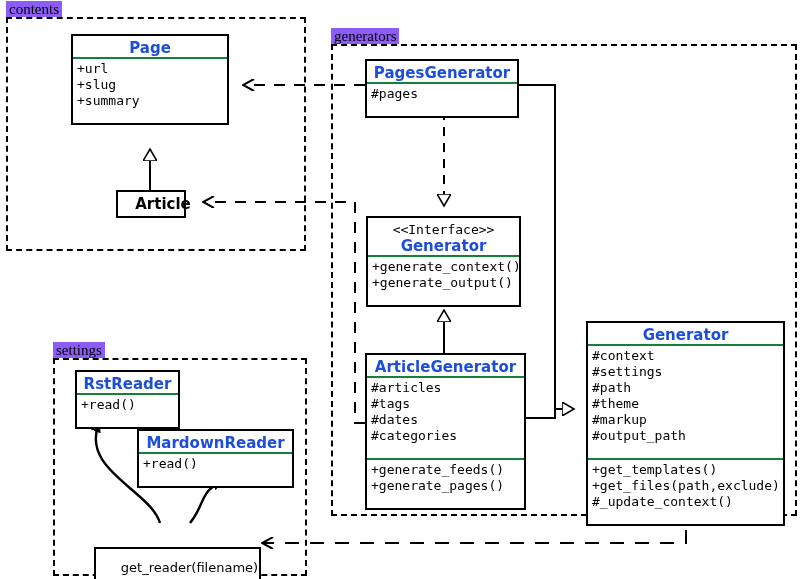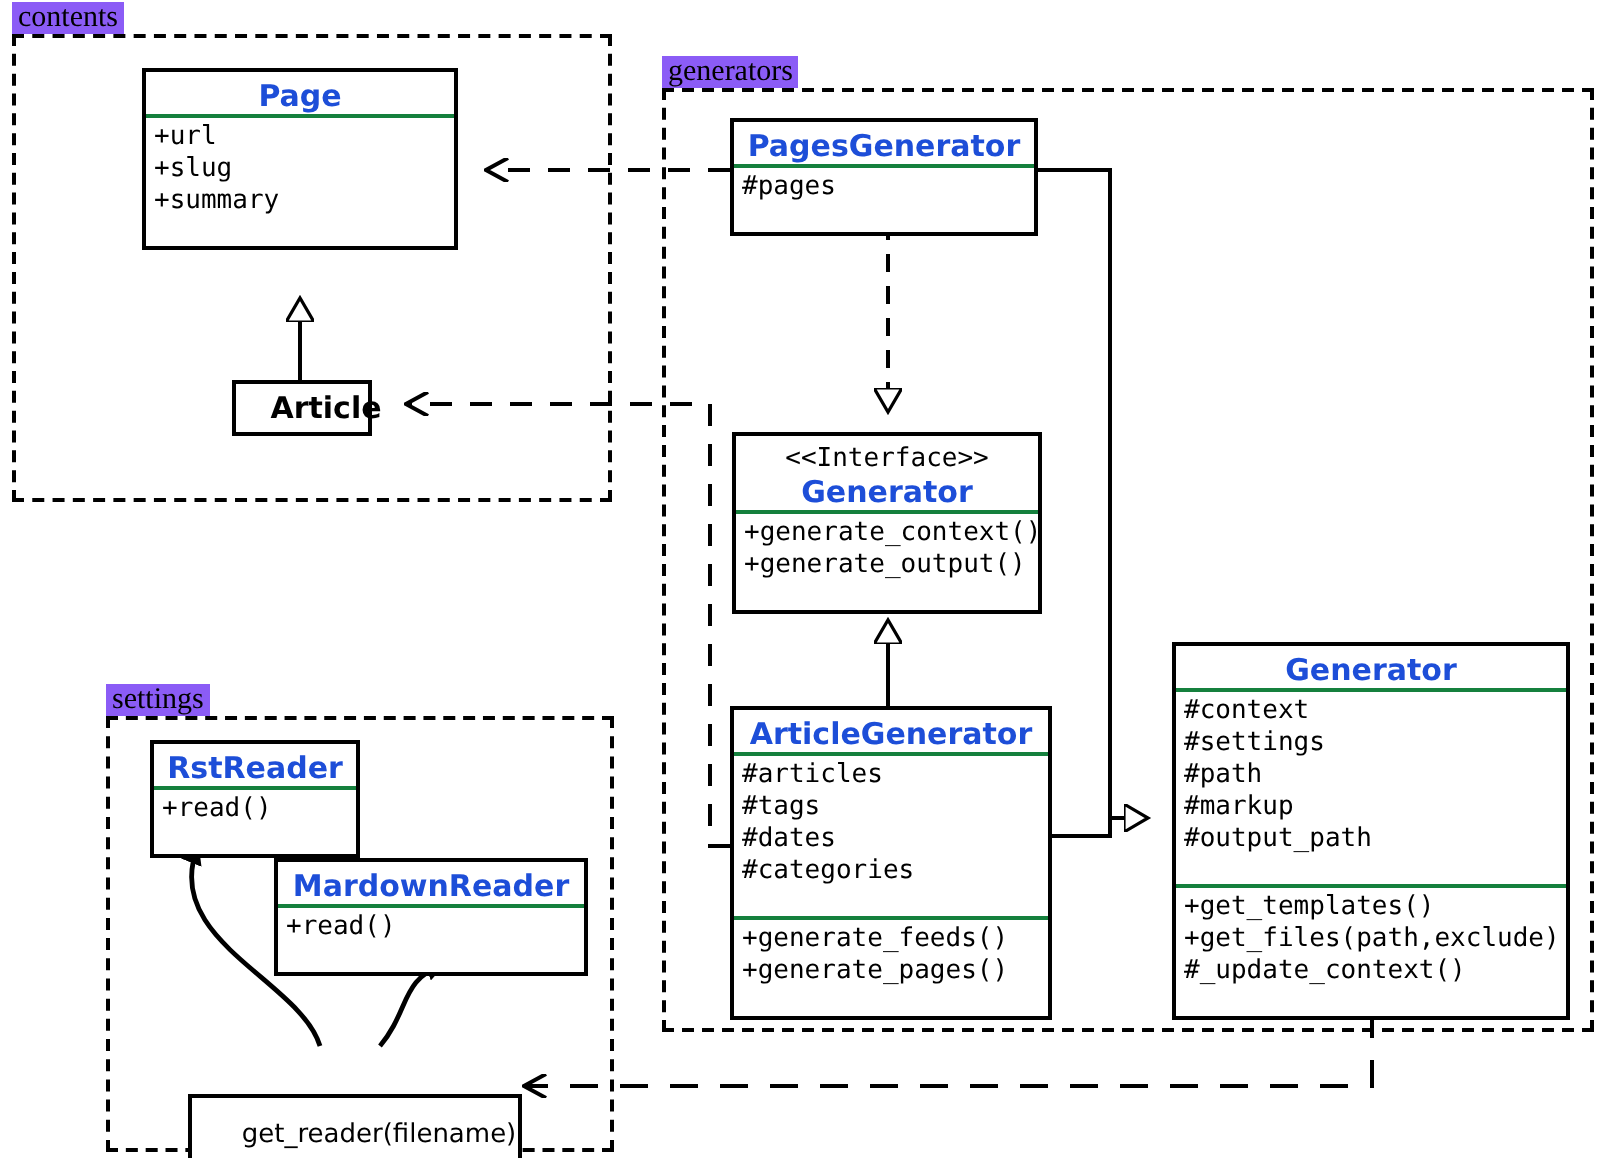--- a/index.html
+++ b/index.html
@@ -206,20 +206,21 @@
       <div class="row">+generate_pages()</div>
     </div>
   </div>
 
   <div class="uml" style="left:586px; top:321px; width:199px;">
     <div class="name">Generator</div>
     <div class="compartment">
       <div class="row">#context</div>
       <div class="row">#settings</div>
       <div class="row">#path</div>
+      <div class="row">#theme</div>
       <div class="row">#markup</div>
       <div class="row">#output_path</div>
     </div>
     <div class="compartment">
       <div class="row">+get_templates()</div>
       <div class="row">+get_files(path,exclude)</div>
       <div class="row">#_update_context()</div>
     </div>
   </div>
 

